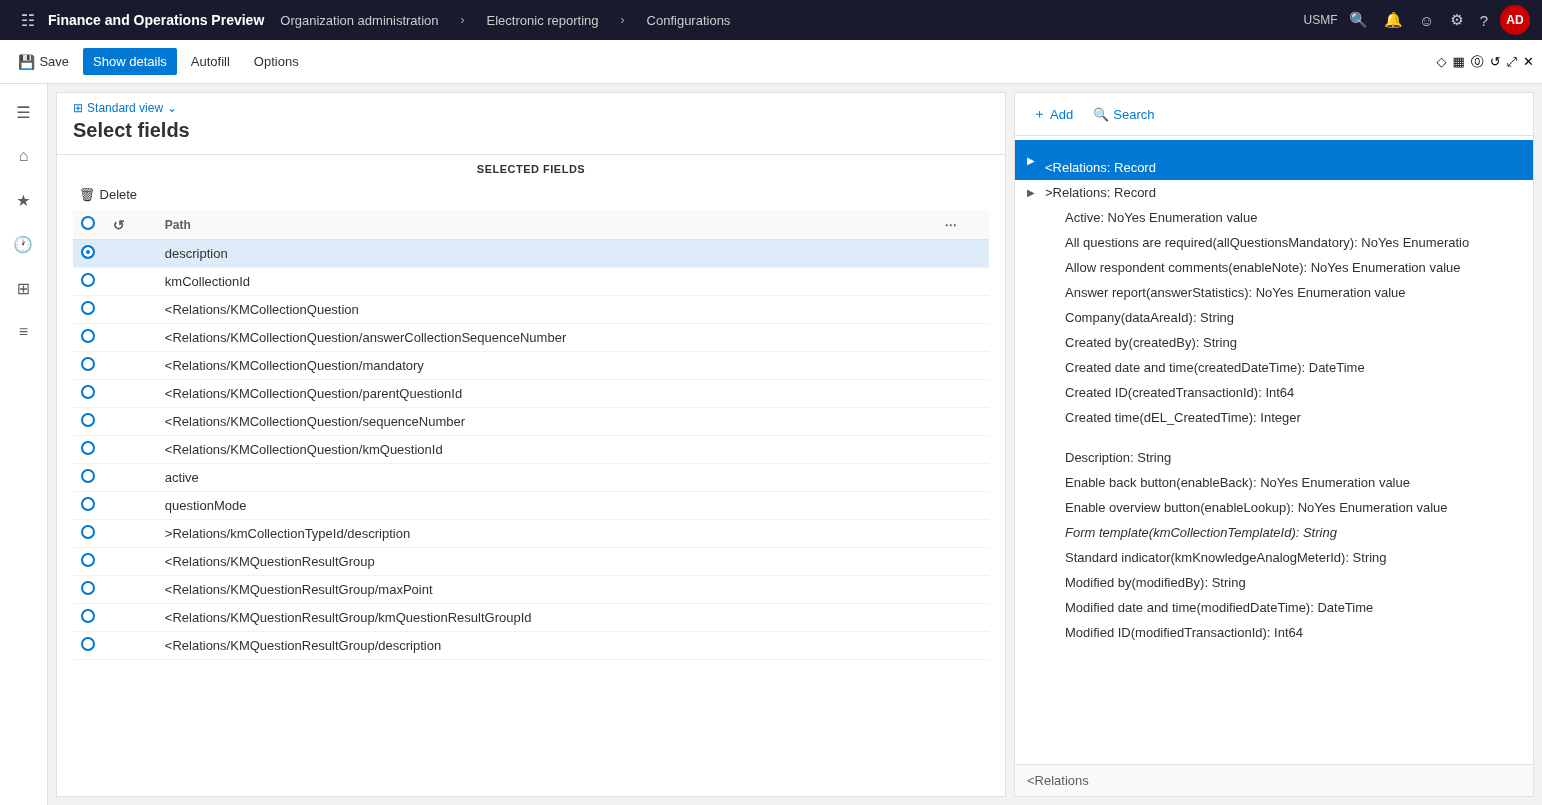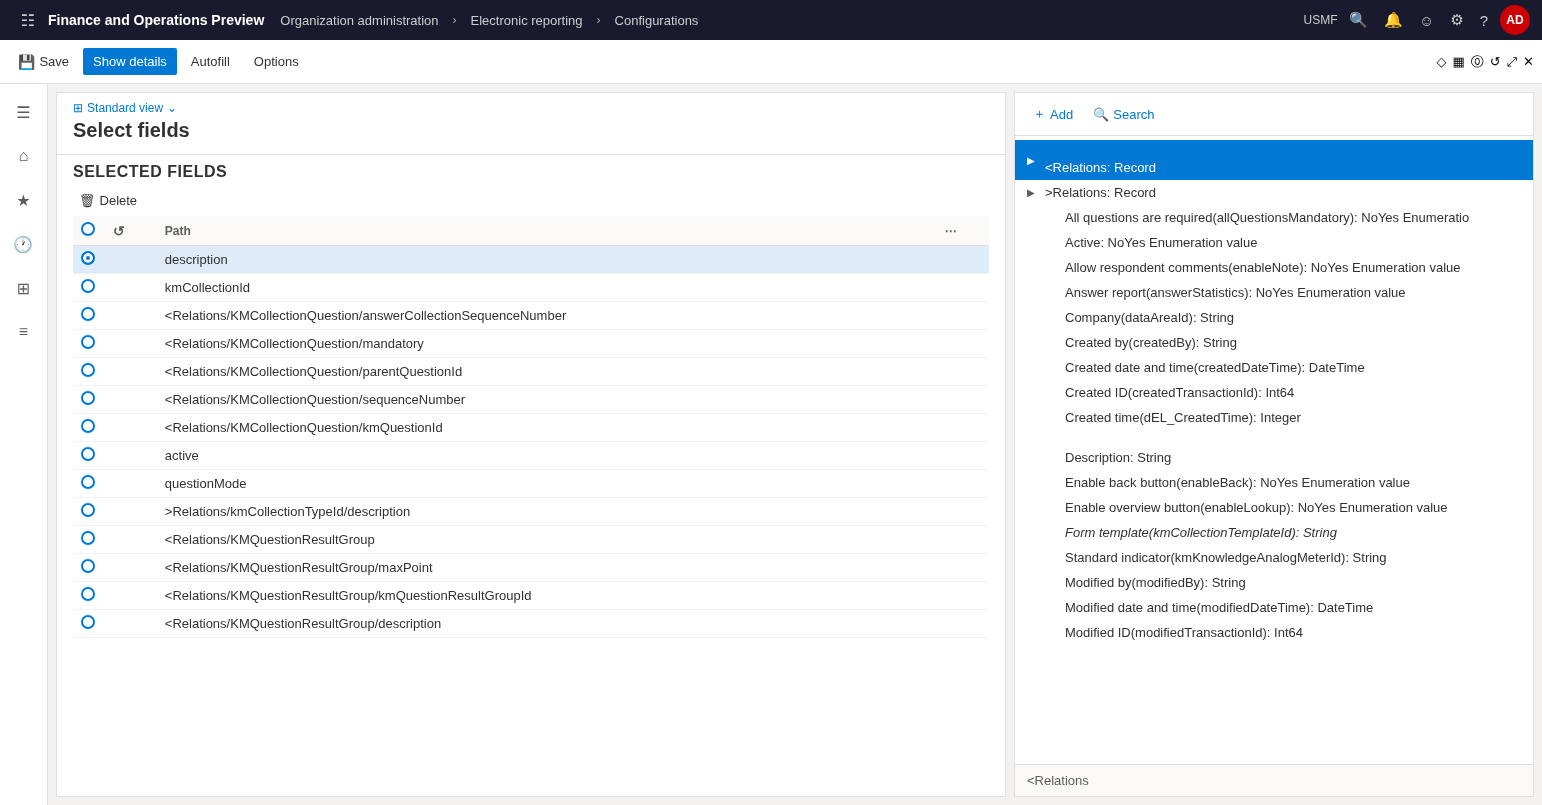--- a/index.html
+++ b/index.html
@@ -17,21 +17,21 @@
     }
     .top-nav .grid-icon {
       width: 32px; height: 32px; display: flex; align-items: center; justify-content: center;
       cursor: pointer; color: #ccc; font-size: 16px; margin-right: 4px;
     }
     .top-nav .app-title {
       font-size: 14px; font-weight: 600; color: #fff; margin-right: 16px;
       white-space: nowrap;
     }
     .top-nav .breadcrumb {
-      display: flex; align-items: center; gap: 14px; color: #ccc; font-size: 13px;
+      display: flex; align-items: center; gap: 22px; color: #ccc; font-size: 13px;
     }
     .top-nav .breadcrumb .sep { color: #aaa; font-size: 12px; }
     .top-nav .breadcrumb a { color: #ccc; text-decoration: none; }
     .top-nav .spacer { flex: 1; }
     .top-nav .nav-actions {
       display: flex; align-items: center; gap: 8px; color: #ccc; font-size: 15px;
     }
     .top-nav .nav-actions span { cursor: pointer; padding: 4px; }
     .top-nav .user-badge {
       width: 30px; height: 30px; border-radius: 50%; background: #c00; color: #fff;
@@ -102,23 +102,24 @@
     .view-selector {
       display: flex; align-items: center; gap: 4px;
       font-size: 12px; color: #0078d4; cursor: pointer; margin-bottom: 4px;
     }
     .page-title {
       font-size: 20px; font-weight: 600; color: #323130; margin-bottom: 8px;
     }
 
     
     .section-label {
-      font-size: 16px; font-weight: 700; color: #323130; letter-spacing: 0.5px;
+      font-size: 11px; font-weight: 700; color: #323130; letter-spacing: 0.5px;
       padding: 8px 16px 4px 16px;
       text-transform: uppercase;
+      text-align: center;
     }
 
     
     .table-toolbar {
       padding: 4px 16px;
       display: flex; align-items: center; gap: 8px;
     }
     .delete-btn {
       display: flex; align-items: center; gap: 4px;
       color: #323130; font-size: 13px; cursor: pointer;
@@ -328,20 +329,26 @@
             </tr>
             <tr>
               <td class="radio-cell"><span class="radio-btn"></span></td>
               <td></td>
               <td>kmCollectionId</td>
               <td></td>
             </tr>
             <tr>
               <td class="radio-cell"><span class="radio-btn"></span></td>
               <td></td>
+              <td>&lt;Relations/KMCollectionQuestion</td>
+              <td></td>
+            </tr>
+            <tr>
+              <td class="radio-cell"><span class="radio-btn"></span></td>
+              <td></td>
               <td>&lt;Relations/KMCollectionQuestion/answerCollectionSequenceNumber</td>
               <td></td>
             </tr>
             <tr>
               <td class="radio-cell"><span class="radio-btn"></span></td>
               <td></td>
               <td>&lt;Relations/KMCollectionQuestion/mandatory</td>
               <td></td>
             </tr>
             <tr>
@@ -426,26 +433,26 @@
           <span class="tree-expand">▶</span>
           <span style="overflow: hidden; text-overflow: ellipsis; white-space: nowrap; margin-top: 15px;">&lt;Relations: Record</span>
         </div>
         <div class="tree-item">
           <span class="tree-expand">▶</span>
           <span style="overflow: hidden; text-overflow: ellipsis; white-space: nowrap;">&gt;Relations: Record</span>
         </div>
         <div class="tree-item">
           <span class="tree-indent"></span>
           <span style="width: 14px; display: inline-block;"></span>
+          <span style="overflow: hidden; text-overflow: ellipsis; white-space: nowrap;">Active: NoYes Enumeration value</span>
+        </div>
+        <div class="tree-item">
+          <span class="tree-indent"></span>
+          <span style="width: 14px; display: inline-block;"></span>
           <span style="overflow: hidden; text-overflow: ellipsis; white-space: nowrap;">All questions are required(allQuestionsMandatory): NoYes Enumeratio</span>
-        </div>
-        <div class="tree-item">
-          <span class="tree-indent"></span>
-          <span style="width: 14px; display: inline-block;"></span>
-          <span style="overflow: hidden; text-overflow: ellipsis; white-space: nowrap;">Active: NoYes Enumeration value</span>
         </div>
         <div class="tree-item">
           <span class="tree-indent"></span>
           <span style="width: 14px; display: inline-block;"></span>
           <span style="overflow: hidden; text-overflow: ellipsis; white-space: nowrap;">Allow respondent comments(enableNote): NoYes Enumeration value</span>
         </div>
         <div class="tree-item">
           <span class="tree-indent"></span>
           <span style="width: 14px; display: inline-block;"></span>
           <span style="overflow: hidden; text-overflow: ellipsis; white-space: nowrap;">Answer report(answerStatistics): NoYes Enumeration value</span>

